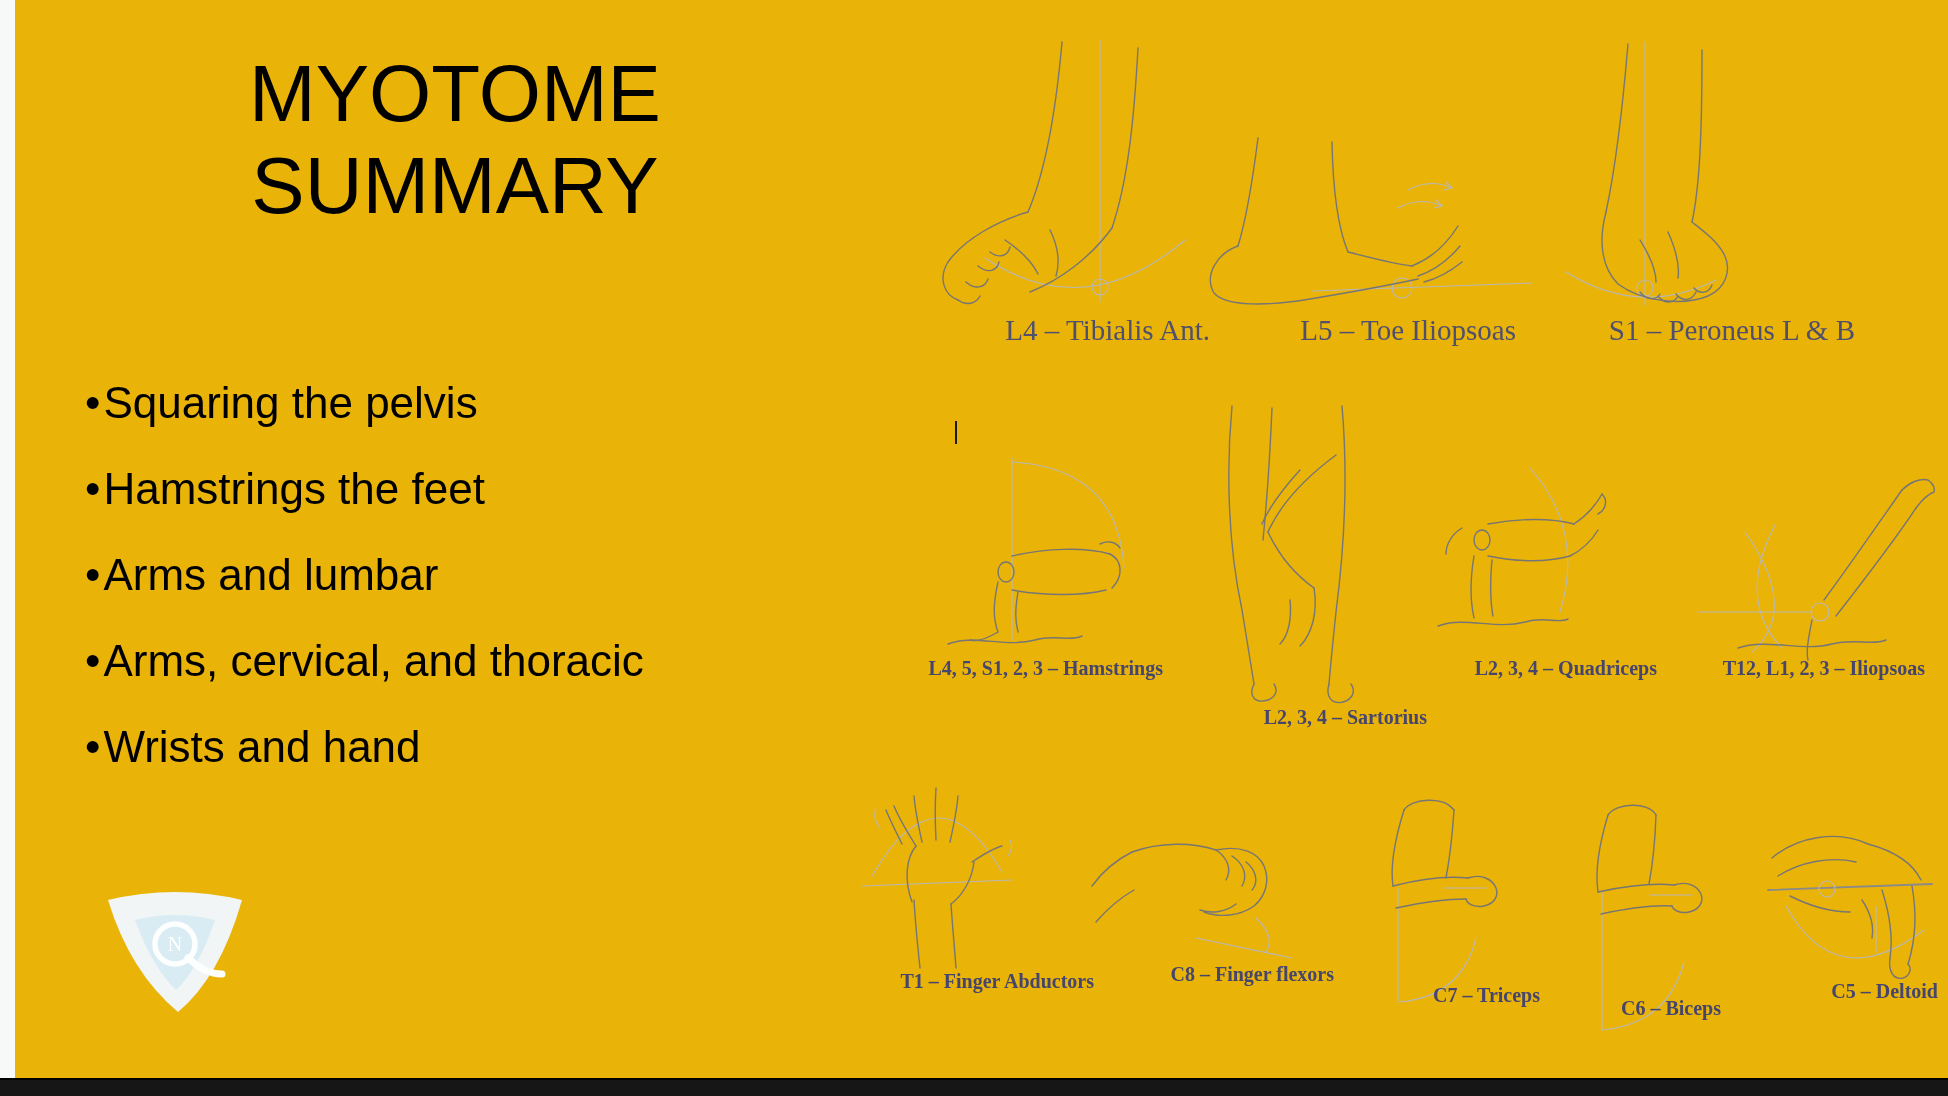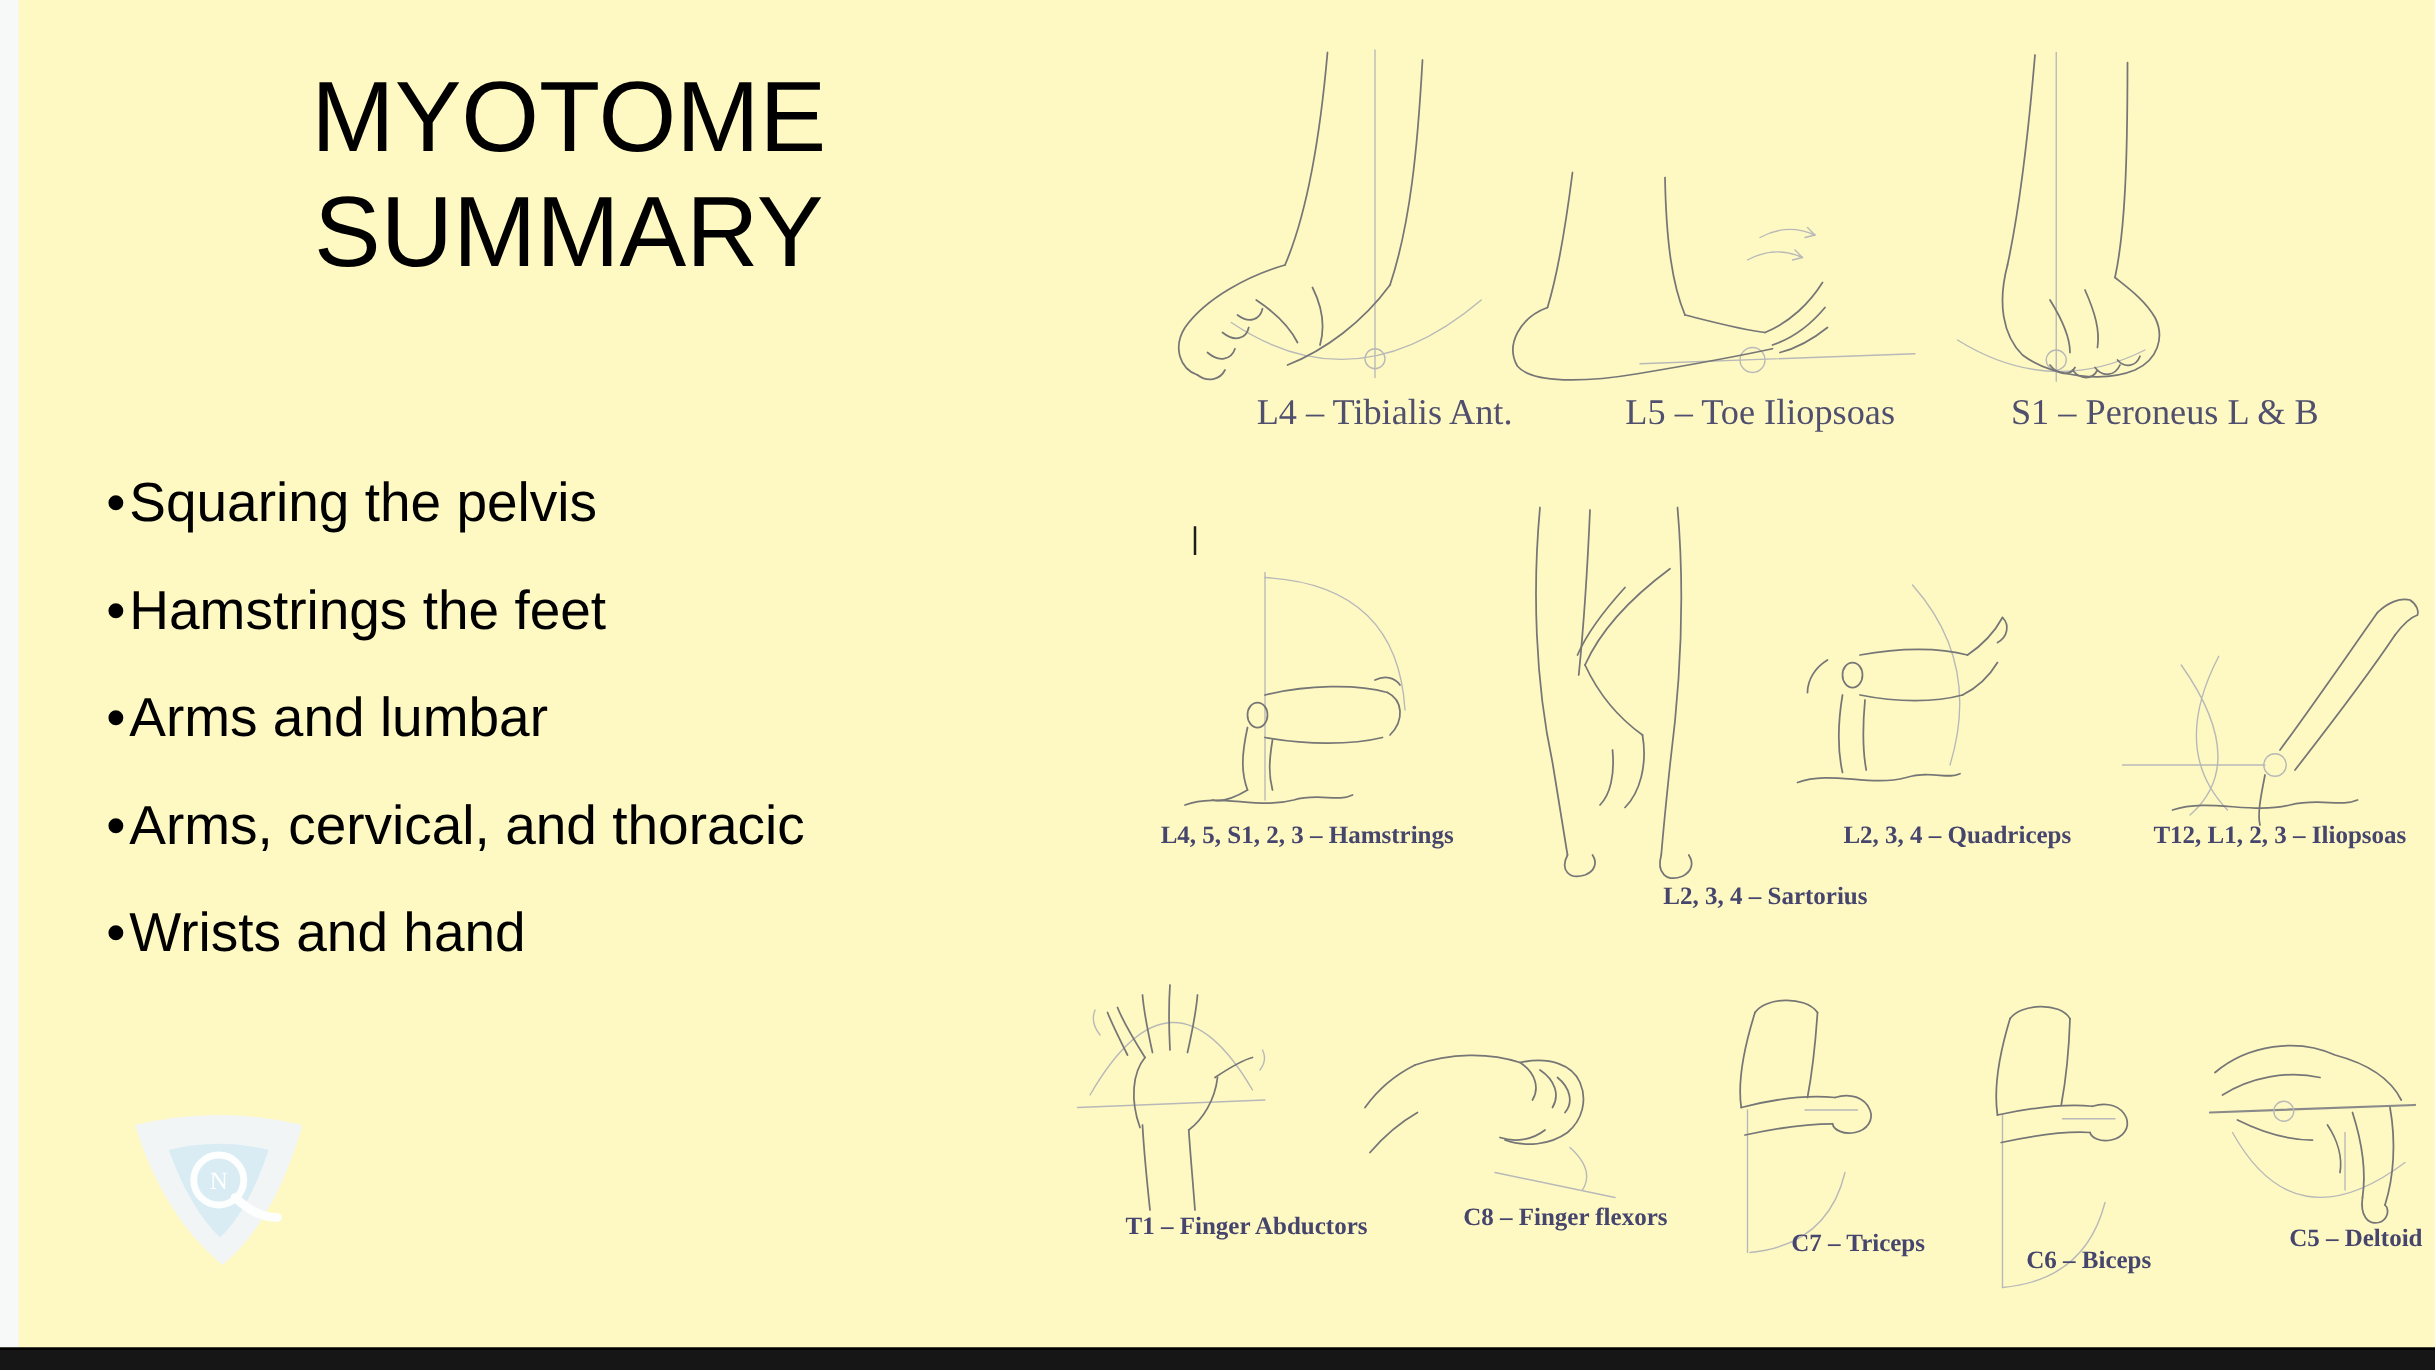--- a/index.html
+++ b/index.html
@@ -1,17 +1,17 @@
 <!DOCTYPE html>
 <html><head>
 <meta charset="utf-8">
 <style>
   html,body{margin:0;padding:0;width:1948px;height:1096px;background:#ffffff;overflow:hidden;}
   body{font-family:"Liberation Sans",sans-serif;position:relative;}
-  .slide{position:absolute;left:0;top:0;width:1948px;height:1096px;background:#fef9c3;}
+  .slide{position:absolute;left:0;top:0;width:1948px;height:1096px;background:#eab308;}
   .left-strip{position:absolute;left:0;top:0;width:15px;height:1078px;background:#f7f8f8;}
   .title{position:absolute;left:145px;top:48px;width:620px;text-align:center;
          font-size:80px;line-height:92px;color:#000;font-weight:400;}
   .bullets{position:absolute;left:70px;top:345px;margin:15px;padding:0;list-style:none;
            font-size:44px;color:#000;}
   .bullets li{height:86px;line-height:86px;white-space:nowrap;}
   .bullets .dot{margin-right:3px;}
   .lbl{position:absolute;text-align:right;font-family:"Liberation Serif",serif;
        color:#50506e;white-space:nowrap;}
   .lbl.big{font-size:29px;}
@@ -176,21 +176,21 @@
       <path class="s" d="M1890,958 C1888,972 1894,980 1903,978 C1910,976 1912,968 1908,964"></path>
       <path class="s" d="M1862,900 C1870,912 1874,926 1872,938"></path>
     </g>
   </svg>
 
   <div>
     <div class="lbl big" style="left:890px;top:314px;width:320px;">L4 – Tibialis Ant.</div>
     <div class="lbl big" style="left:1196px;top:314px;width:320px;">L5 – Toe Iliopsoas</div>
     <div class="lbl big" style="left:1535px;top:314px;width:320px;">S1 – Peroneus L &amp; B</div>
     <div class="lbl small" style="left:863px;top:657px;width:300px;">L4, 5, S1, 2, 3 – Hamstrings</div>
-    <div class="lbl small" style="left:1234px;top:706px;width:260px;">L2, 3, 4 – Sartorius</div>
+    <div class="lbl small" style="left:1167px;top:706px;width:260px;">L2, 3, 4 – Sartorius</div>
     <div class="lbl small" style="left:1397px;top:657px;width:260px;">L2, 3, 4 – Quadriceps</div>
     <div class="lbl small" style="left:1645px;top:657px;width:280px;">T12, L1, 2, 3 – Iliopsoas</div>
     <div class="lbl small" style="left:834px;top:970px;width:260px;">T1 – Finger Abductors</div>
     <div class="lbl small" style="left:1074px;top:963px;width:260px;">C8 – Finger flexors</div>
     <div class="lbl small" style="left:1320px;top:984px;width:220px;">C7 – Triceps</div>
     <div class="lbl small" style="left:1501px;top:997px;width:220px;">C6 – Biceps</div>
     <div class="lbl small" style="left:1718px;top:980px;width:220px;">C5 – Deltoid</div>
   </div>
 
   <svg class="wm" width="150" height="135" viewBox="0 0 150 135">

